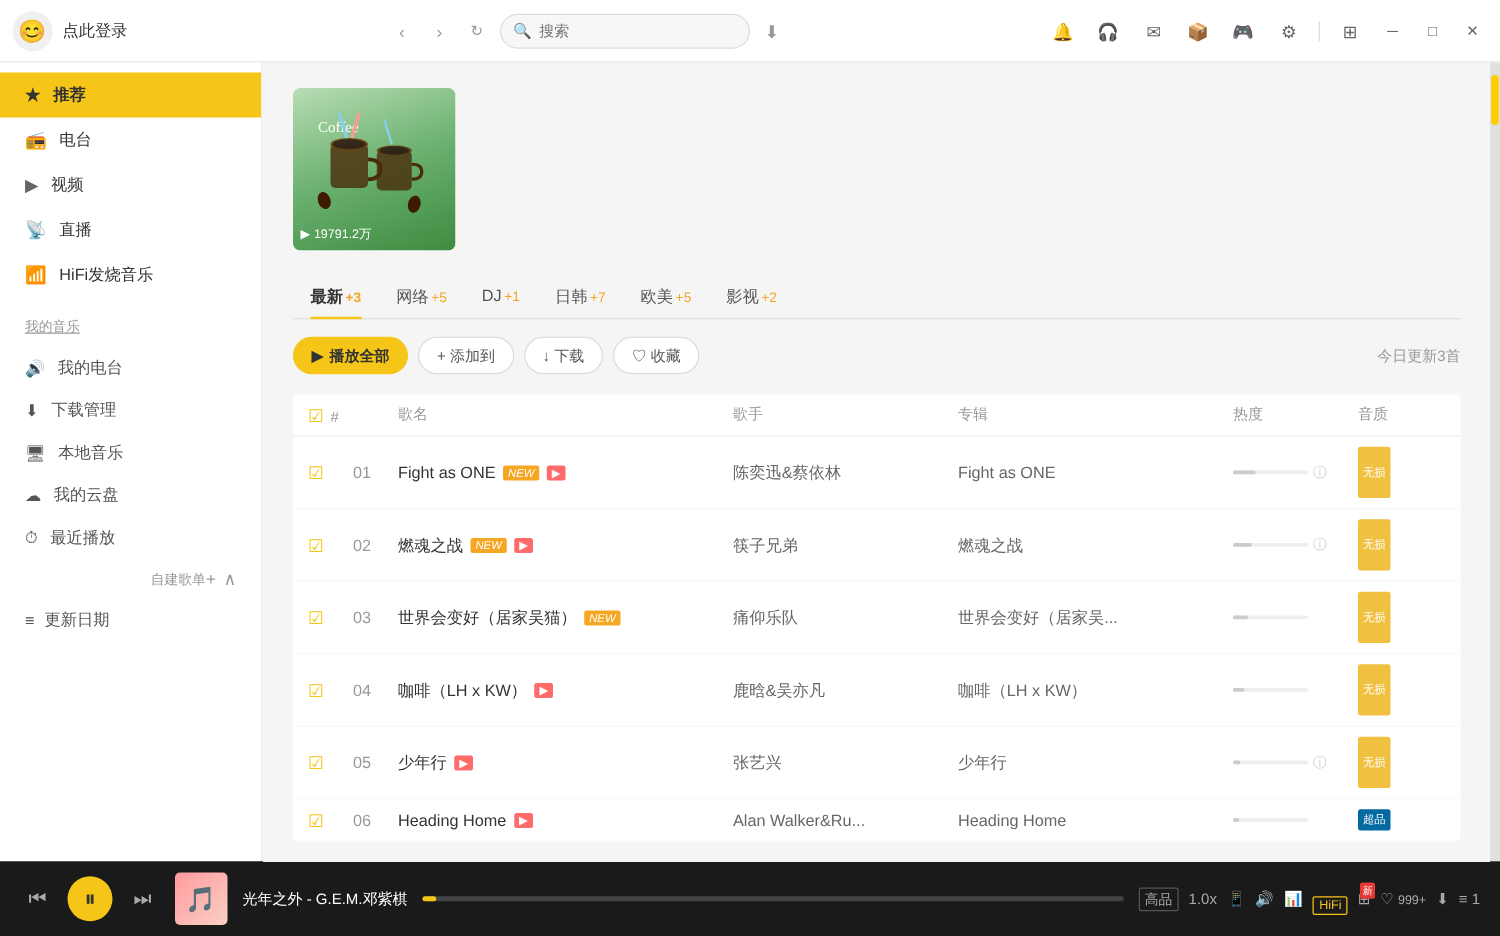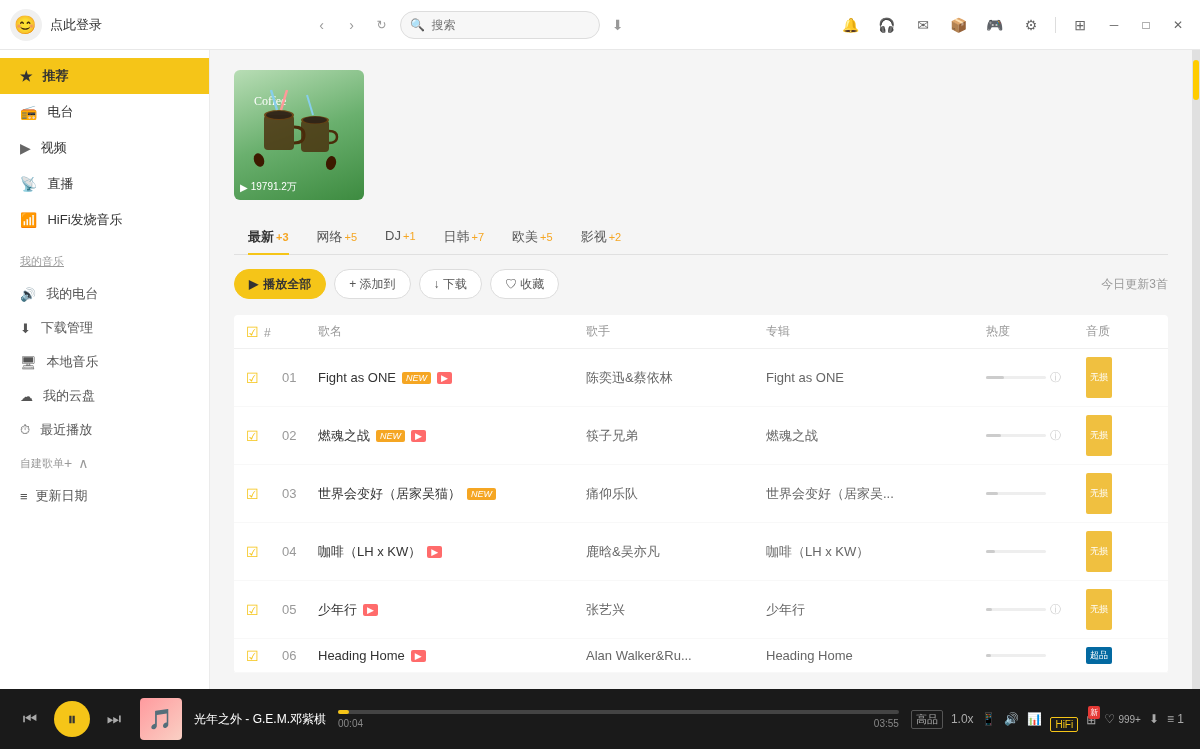--- a/index.html
+++ b/index.html
@@ -28,21 +28,21 @@
 
     
     .sidebar { width: 210px; background: #fff; display: flex; flex-direction: column; border-right: 1px solid #ebebeb; flex-shrink: 0; overflow-y: auto; }
     .sidebar-nav { padding: 8px 0; }
     .sidebar-item { display: flex; align-items: center; gap: 10px; padding: 9px 20px; cursor: pointer; font-size: 13px; color: #333; }
     .sidebar-item.active { background: #f5c518; font-weight: bold; }
     .sidebar-item .s-icon { font-size: 14px; color: #666; }
     .sidebar-item.active .s-icon { color: #333; }
     .sidebar-section-title { padding: 8px 20px; font-size: 11px; color: #999; text-decoration: underline; }
     .sidebar-sub-item { display: flex; align-items: center; gap: 10px; padding: 8px 20px; cursor: pointer; font-size: 13px; color: #555; }
-    .sidebar-playlist-header { display: flex; align-items: center; justify-content: flex-start; padding: 8px 20px; }
+    .sidebar-playlist-header { display: flex; align-items: center; justify-content: flex-end; padding: 8px 20px; }
     .sidebar-playlist-title { font-size: 11px; color: #999; }
     .playlist-actions { display: flex; gap: 6px; }
     .playlist-action-btn { font-size: 14px; color: #999; cursor: pointer; }
     .playlist-item { display: flex; align-items: center; gap: 8px; padding: 8px 20px; cursor: pointer; font-size: 13px; color: #555; }
 
     
     .content { flex: 1; background: #f5f5f5; overflow-y: auto; padding: 20px 24px; }
 
     
     .hero { display: flex; gap: 20px; align-items: flex-start; margin-bottom: 20px; }
@@ -432,24 +432,20 @@
     🎵
   </div>
 
   <div class="player-info">
     <span class="player-song">光年之外 - G.E.M.邓紫棋</span>
   </div>
 
   <div class="player-progress">
     <div class="progress-bar-wrap">
       <div class="progress-fill" style="width:2%;"></div>
-    </div>
-    <div class="progress-times">
-      <span>00:04</span>
-      <span>03:55</span>
     </div>
   </div>
 
   <div class="player-right">
     <span class="player-tag">高品</span>
     <span class="player-right-btn">1.0x</span>
     <span class="player-right-btn">📱</span>
     <span class="player-right-btn">🔊</span>
     <span class="player-right-btn">📊</span>
     <span class="player-hifi">HiFi</span>

